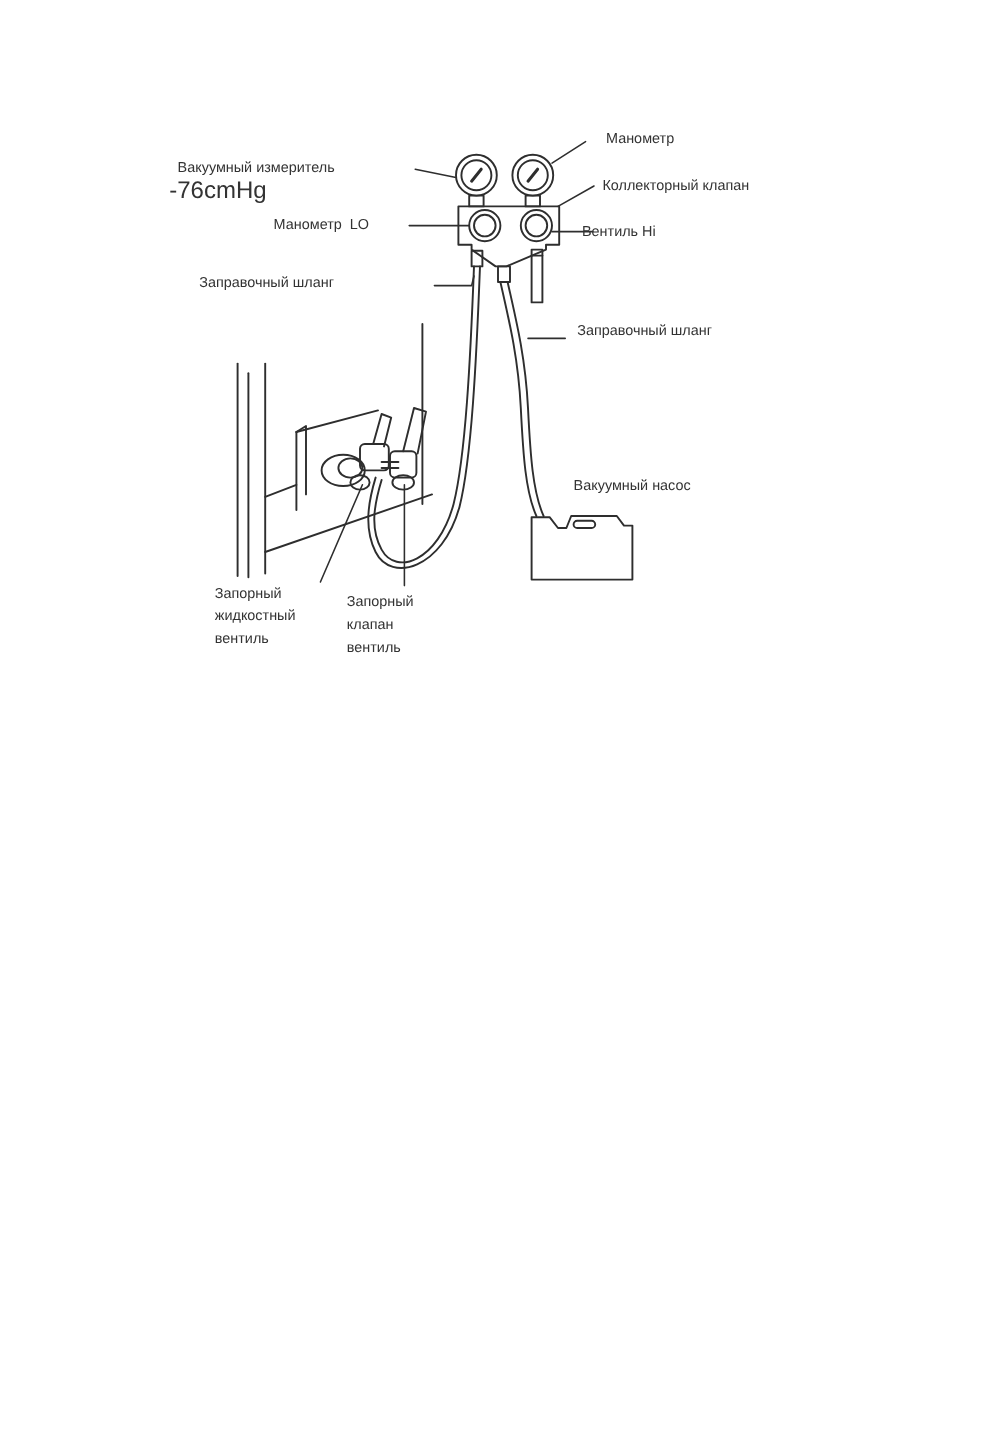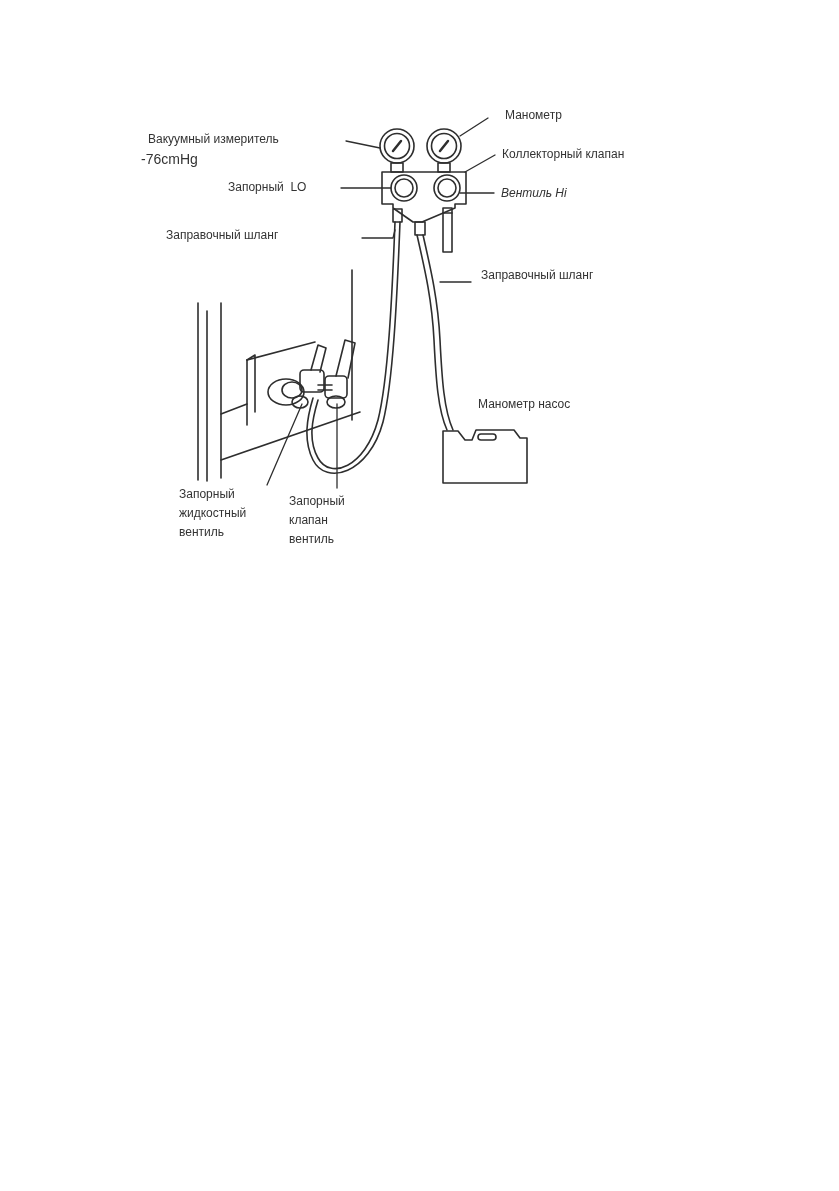--- a/index.html
+++ b/index.html
@@ -1,21 +1,21 @@
 <!DOCTYPE html>
 <html><head>
 <meta charset="utf-8">
 <style>
   html, body { margin: 0; padding: 0; background: #ffffff; }
   body { width: 839px; height: 1191px; position: relative; overflow: hidden;
          font-family: "Liberation Sans", "DejaVu Sans", sans-serif; color: #2a2a2a; }
   .diagram { position: absolute; left: 0; top: 0; width: 839px; height: 600px; }
   .diagram svg { position: absolute; left: 0; top: 0; }
   .lbl { position: absolute; font-size: 12px; line-height: 19px; white-space: nowrap; color: #333; }
-  .lbl.small { font-size: 14px; }
+  .lbl.small { font-size: 20px; }
   .stack span { display: block; }
 </style>
 </head>
 <body>
 
 <div class="diagram">
   <svg width="839" height="600" viewBox="0 0 839 600" fill="none" stroke="#2e2e2e" stroke-width="1.6" stroke-linecap="round" stroke-linejoin="round">
 
     <g>
       <circle cx="397" cy="146" r="17"></circle>
@@ -93,25 +93,25 @@
       <path d="M440 282 L471 282"></path>
       <path d="M302 404 L267 485"></path>
       <path d="M337 404 L337 488"></path>
     </g>
   </svg>
 
   <div class="lbl" style="left:148px;top:130px;">Вакуумный измеритель</div>
   <div class="lbl small" style="left:141px;top:150px;">-76cmHg</div>
   <div class="lbl" style="left:505px;top:106px;">Манометр</div>
   <div class="lbl" style="left:502px;top:145px;text-align:right;">Коллекторный клапан</div>
-  <div class="lbl" style="left:228px;top:178px;white-space:pre;">Запорный  LO</div>
-  <div class="lbl" style="left:501px;top:184px;font-style:italic;">Вентиль Hi</div>
+  <div class="lbl" style="left:228px;top:178px;white-space:pre;">Манометр  LO</div>
+  <div class="lbl" style="left:485px;top:184px;">Вентиль Hi</div>
   <div class="lbl" style="left:166px;top:226px;">Заправочный шланг</div>
   <div class="lbl" style="left:481px;top:266px;">Заправочный шланг</div>
-  <div class="lbl" style="left:478px;top:395px;">Манометр насос</div>
+  <div class="lbl" style="left:478px;top:395px;">Вакуумный насос</div>
 
   <div class="lbl stack" style="left:179px;top:485px;">
     <span>Запорный</span>
     <span>жидкостный</span>
     <span>вентиль</span>
   </div>
   <div class="lbl stack" style="left:289px;top:492px;">
     <span>Запорный</span>
     <span>клапан</span>
     <span>вентиль</span>

